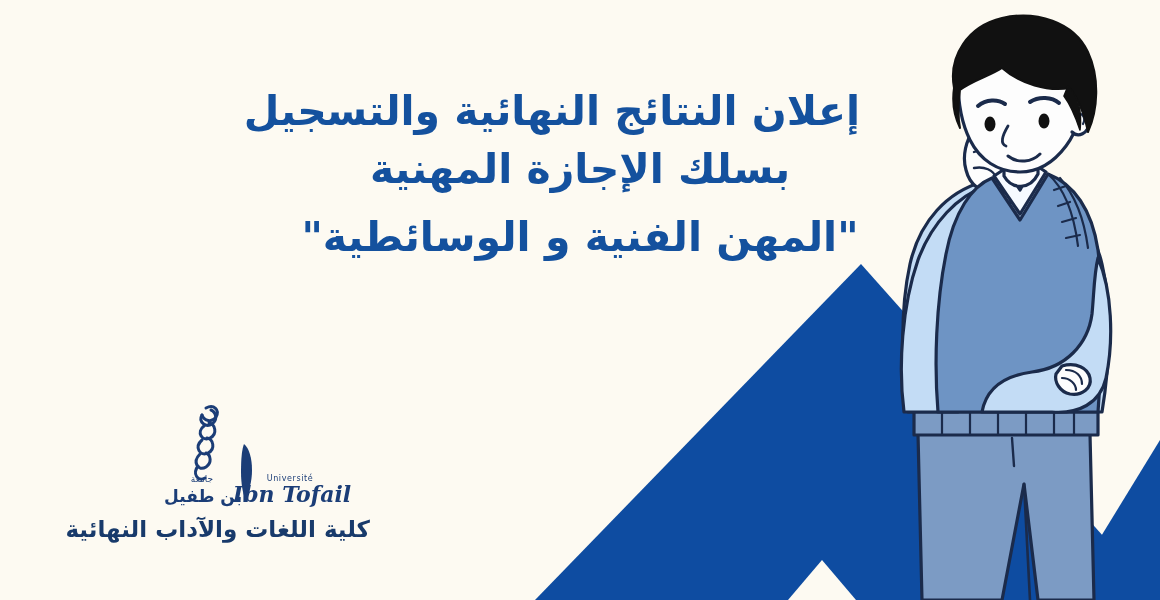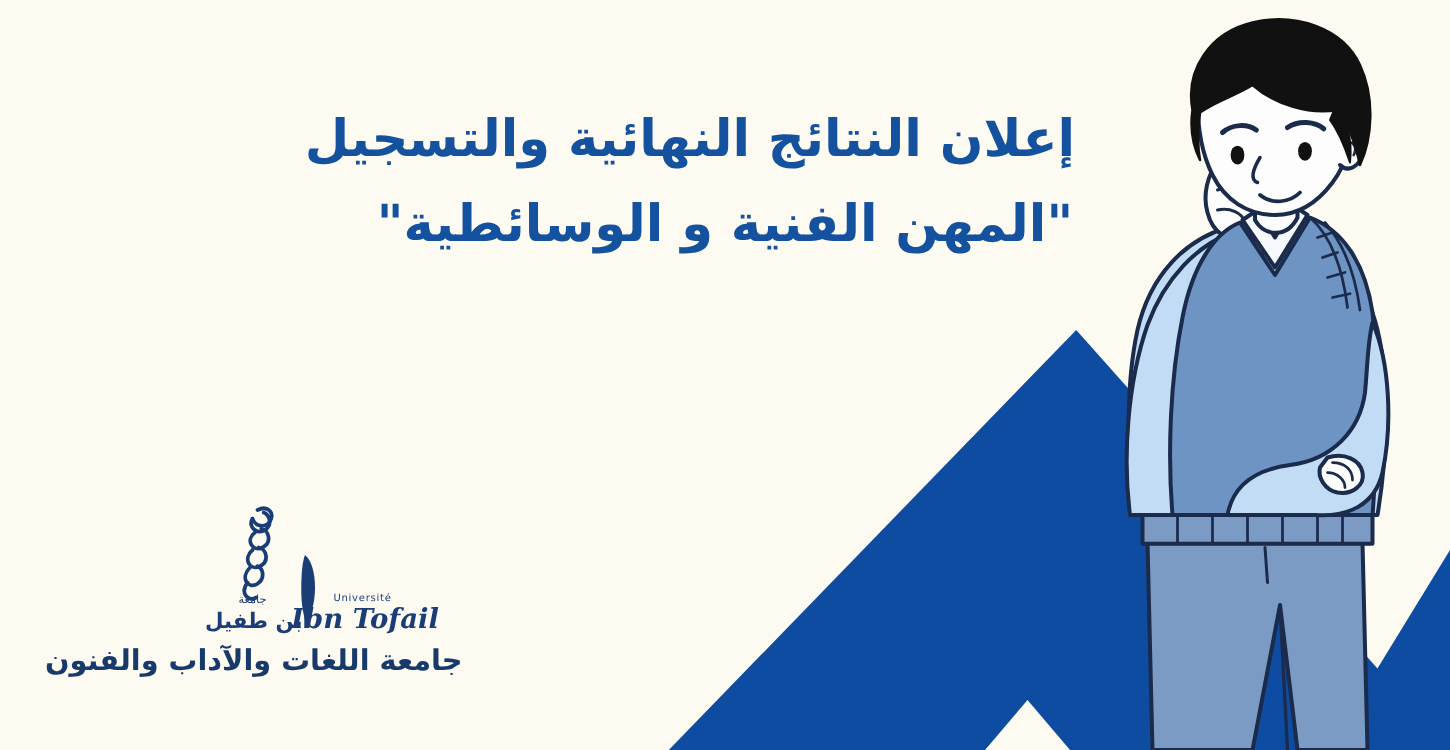--- a/index.html
+++ b/index.html
@@ -220,20 +220,21 @@
       <ellipse cx="182" cy="107" rx="5.5" ry="7.5" fill="#111111" stroke="none"></ellipse>
 
       <path fill="none" stroke="#1B2B4B" stroke-width="2.8" d="M146,112 C 140,122 138,130 144,132"></path>
 
       <path fill="none" stroke="#1B2B4B" stroke-width="3" d="M146,142 C 156,150 170,148 178,140"></path>
     </g>
   </svg>
 
   <div class="headline-block">
     <div class="headline-line l1">إعلان النتائج النهائية والتسجيل</div>
+    <div class="headline-line l2">بسلك الإجازة المهنية</div>
     <div class="headline-line l3">"المهن الفنية و الوسائطية"</div>
   </div>
 
   <div class="logo-block">
     <div class="logo-mark-wrap">
       <svg viewBox="0 0 292 108" width="292" height="108">
 
         <g fill="none" stroke="#1B3D77" stroke-width="3" stroke-linecap="round" stroke-linejoin="round">
           <path d="M128,6 C 136,2 142,8 138,15 C 134,21 126,19 124,13"></path>
           <path d="M124,13 C 120,20 128,26 134,22 C 140,18 138,10 133,8"></path>
@@ -247,16 +248,16 @@
 
         <text x="124" y="80" text-anchor="middle" direction="rtl" font-family="'DejaVu Sans','Liberation Sans',sans-serif" font-size="9" letter-spacing="2" fill="#1B3D77">جامعة</text>
 
         <text x="128" y="100" text-anchor="middle" direction="rtl" font-family="'DejaVu Sans','Liberation Sans',sans-serif" font-size="17" font-weight="700" fill="#1B3D77">ابن طفيل</text>
 
         <text x="212" y="79" text-anchor="middle" font-family="'DejaVu Sans','Liberation Sans',sans-serif" font-size="8" letter-spacing="0.6" fill="#1B3D77">Université</text>
 
         <text x="214" y="100" text-anchor="middle" font-family="'DejaVu Serif','Liberation Serif',serif" font-size="22" font-style="italic" font-weight="700" fill="#1B3D77">Ibn Tofail</text>
       </svg>
     </div>
-    <div class="faculty-line">جامعة اللغات والآداب والفنون</div>
+    <div class="faculty-line">كلية اللغات والآداب النهائية</div>
   </div>
 
 </div>
 
 </body></html>

